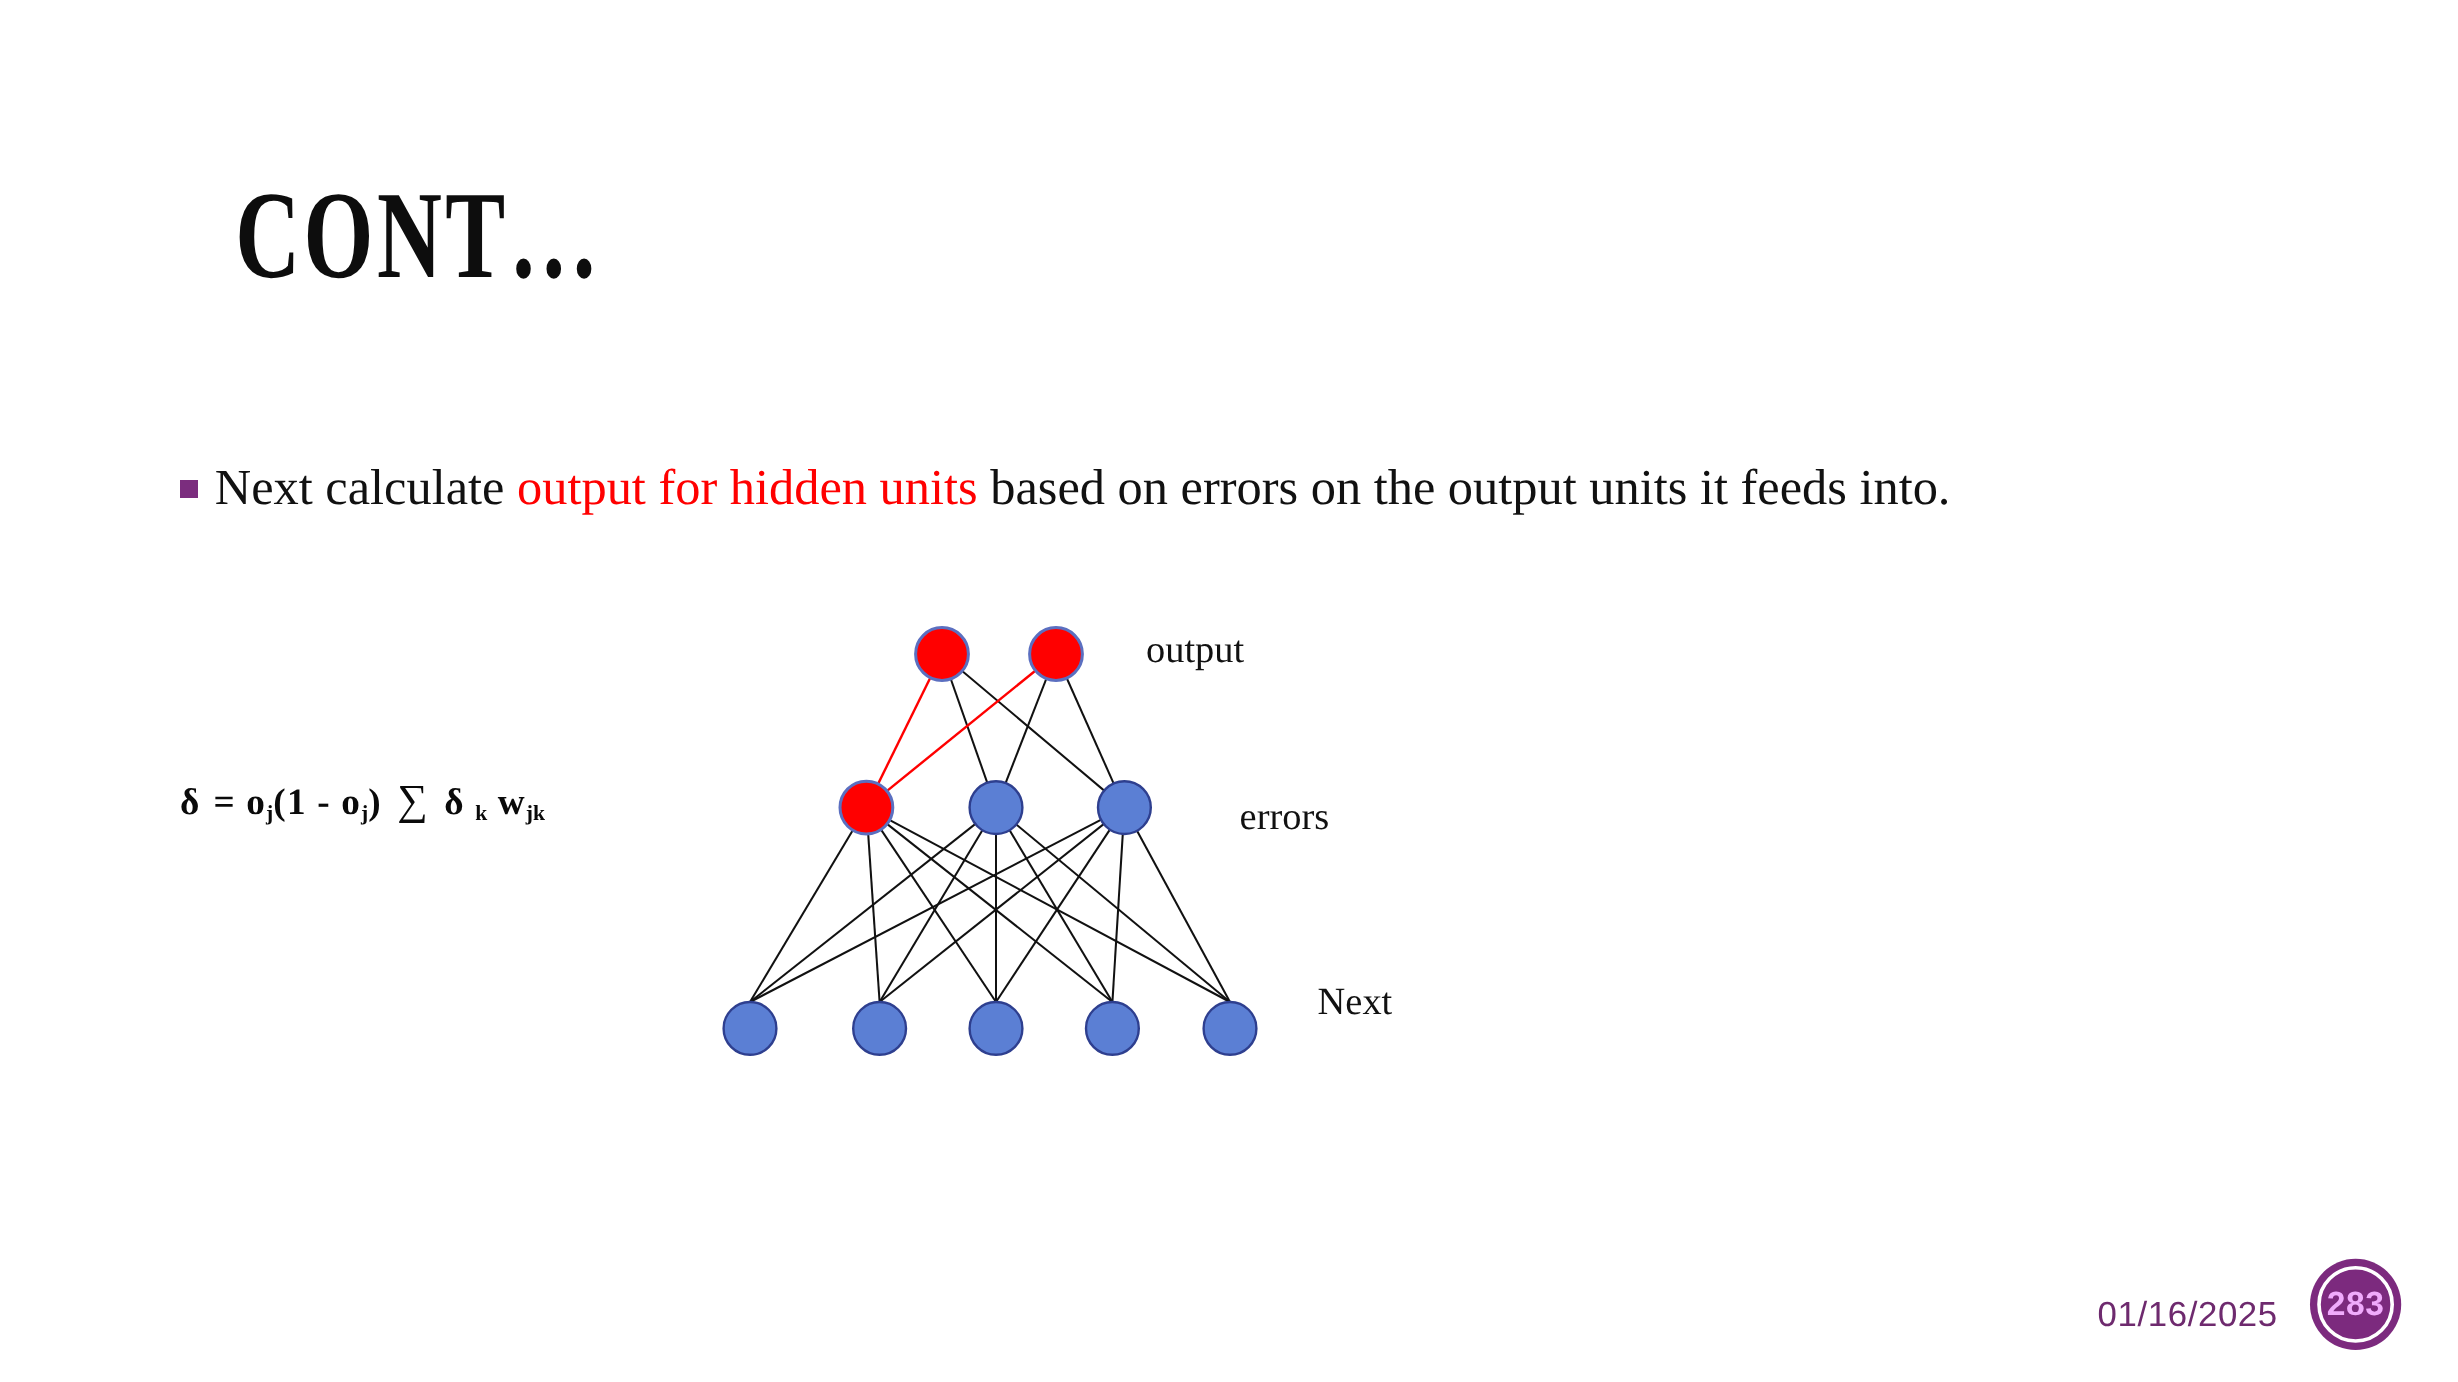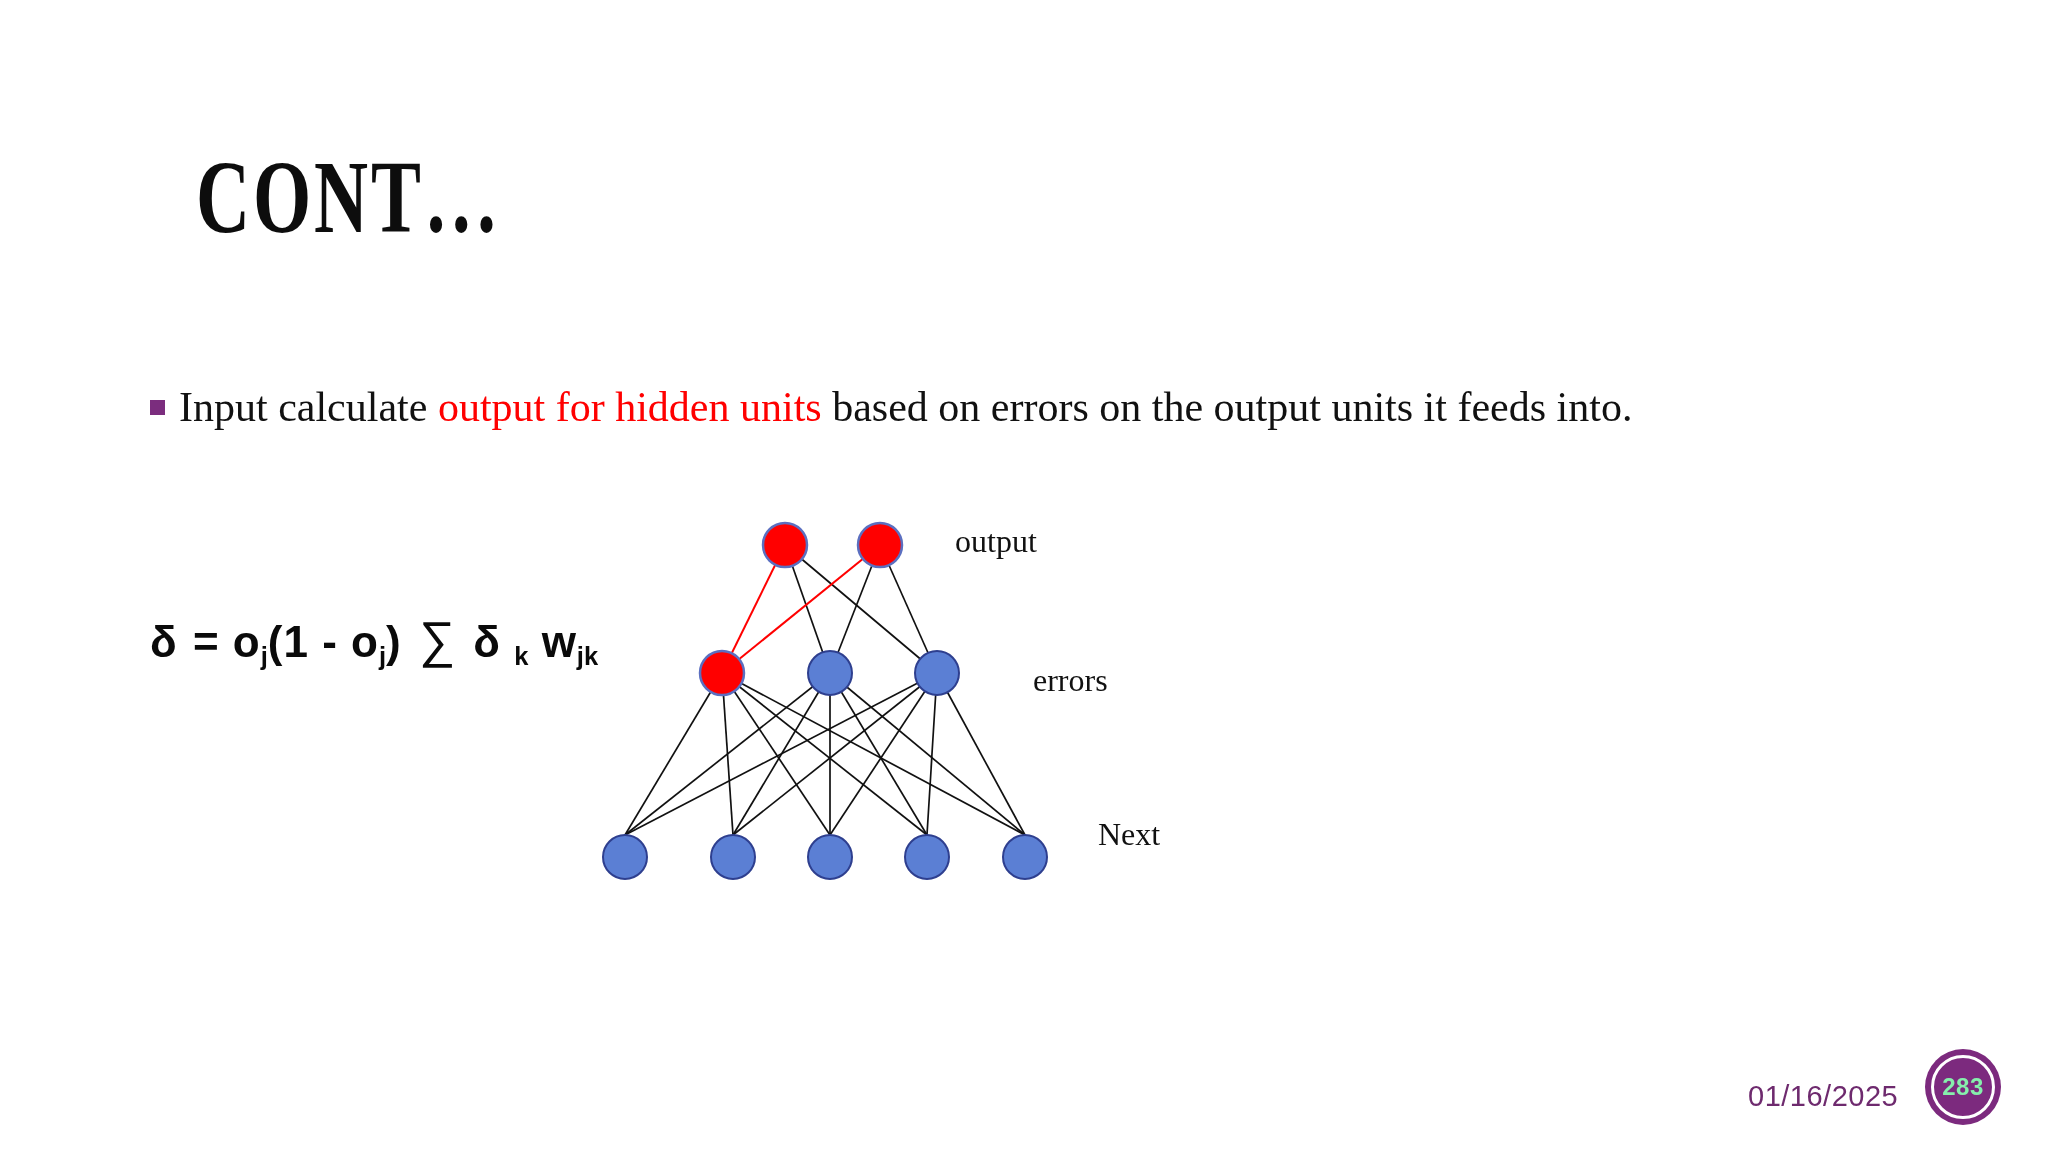--- a/index.html
+++ b/index.html
@@ -56,24 +56,24 @@
     color: #111111;
   }
   #bullet-text .hl {
     color: #FF0000;
   }
 
   
   #formula {
     position: absolute;
     left: 150px;
-    top: 610px;
-    font-family: Liberation Sans, sans-serif;
+    top: 645px;
+    font-family: Liberation Serif, serif;
     font-weight: 700;
-    font-size: 44px;
+    font-size: 31px;
     color: #0a0a0a;
     white-space: nowrap;
     letter-spacing: 1px;
   }
   #formula sub {
     font-size: 0.58em;
     vertical-align: -0.30em;
     letter-spacing: 0;
   }
   #formula .sum {
@@ -134,33 +134,33 @@
     right: 6px;
     bottom: 6px;
     border-radius: 50%;
     border: 3px solid #ffffff;
     box-sizing: border-box;
   }
   #slide-number-text {
     position: relative;
     font-family: "Liberation Sans", "DejaVu Sans", sans-serif;
     font-weight: 700;
-    font-size: 24px;
-    color: #86efac;
+    font-size: 28px;
+    color: #f0abfc;
     letter-spacing: 0.5px;
   }
 </style>
 </head>
 <body>
 
 <div id="slide-title">CONT…</div>
 
 <div id="bullet-row">
   <span id="bullet-marker"></span>
-  <span id="bullet-text"><span>Input calculate </span><span class="hl">output for hidden units</span><span> based on errors on the output units it feeds into.</span></span>
+  <span id="bullet-text"><span>Next calculate </span><span class="hl">output for hidden units</span><span> based on errors on the output units it feeds into.</span></span>
 </div>
 
 <div id="formula"><span>δ</span><span class="sp"> </span><span>=</span> <span>o</span><sub>j</sub><span>(1 - </span><span>o</span><sub>j</sub><span>)</span> <span class="sum">∑</span> <span>δ</span> <sub>k</sub> <span>w</span><sub>jk</sub></div>
 
 <div id="network-diagram">
   <svg id="network-svg" width="560" height="420" viewBox="0 0 560 420">
 
     <g stroke="#111111" stroke-width="1.7" fill="none">
       <line x1="65" y1="355" x2="162" y2="193"></line>
       <line x1="173" y1="355" x2="162" y2="193"></line>

